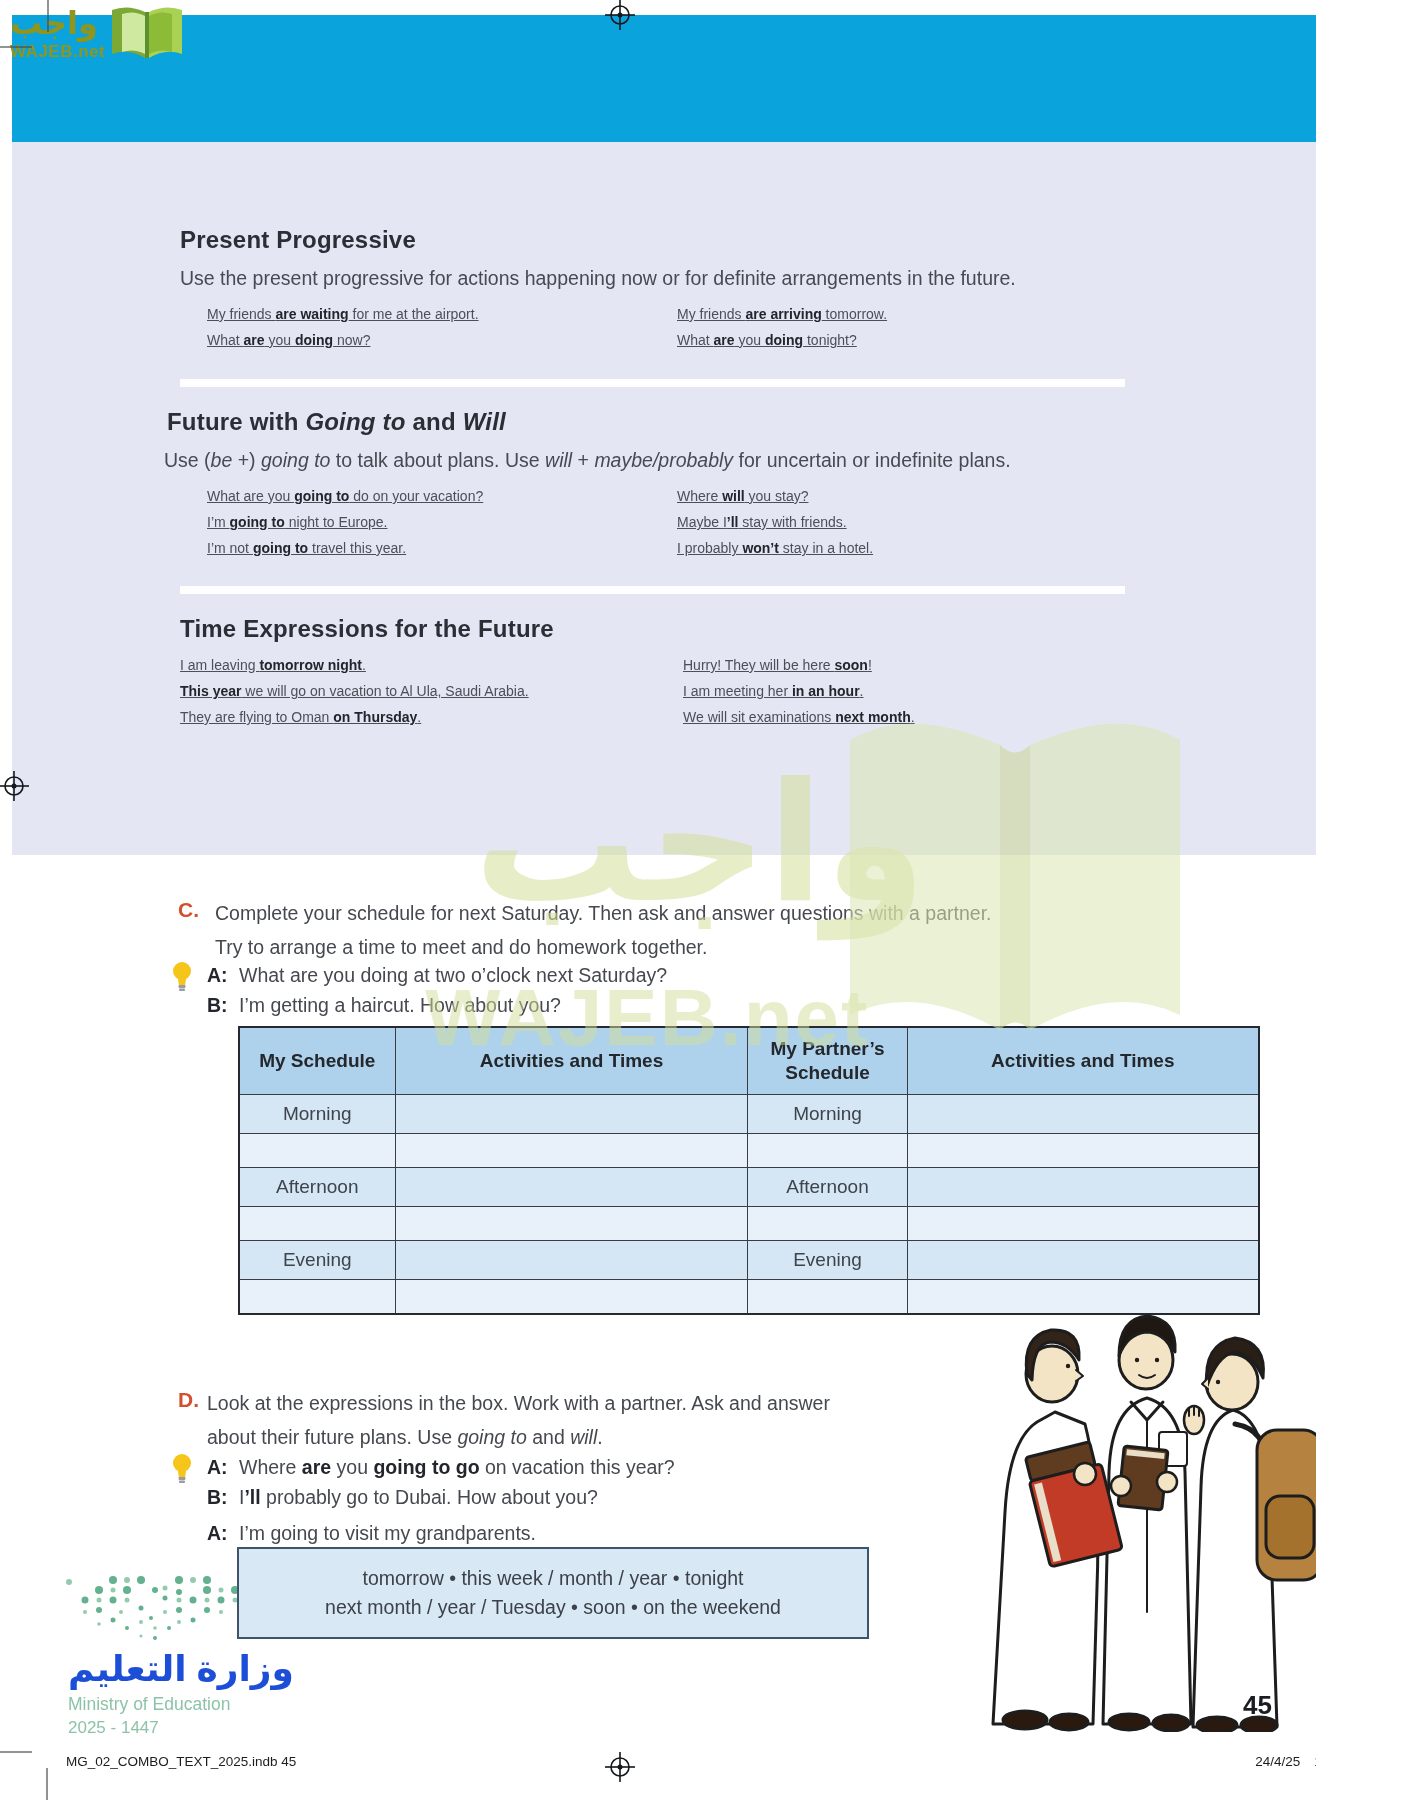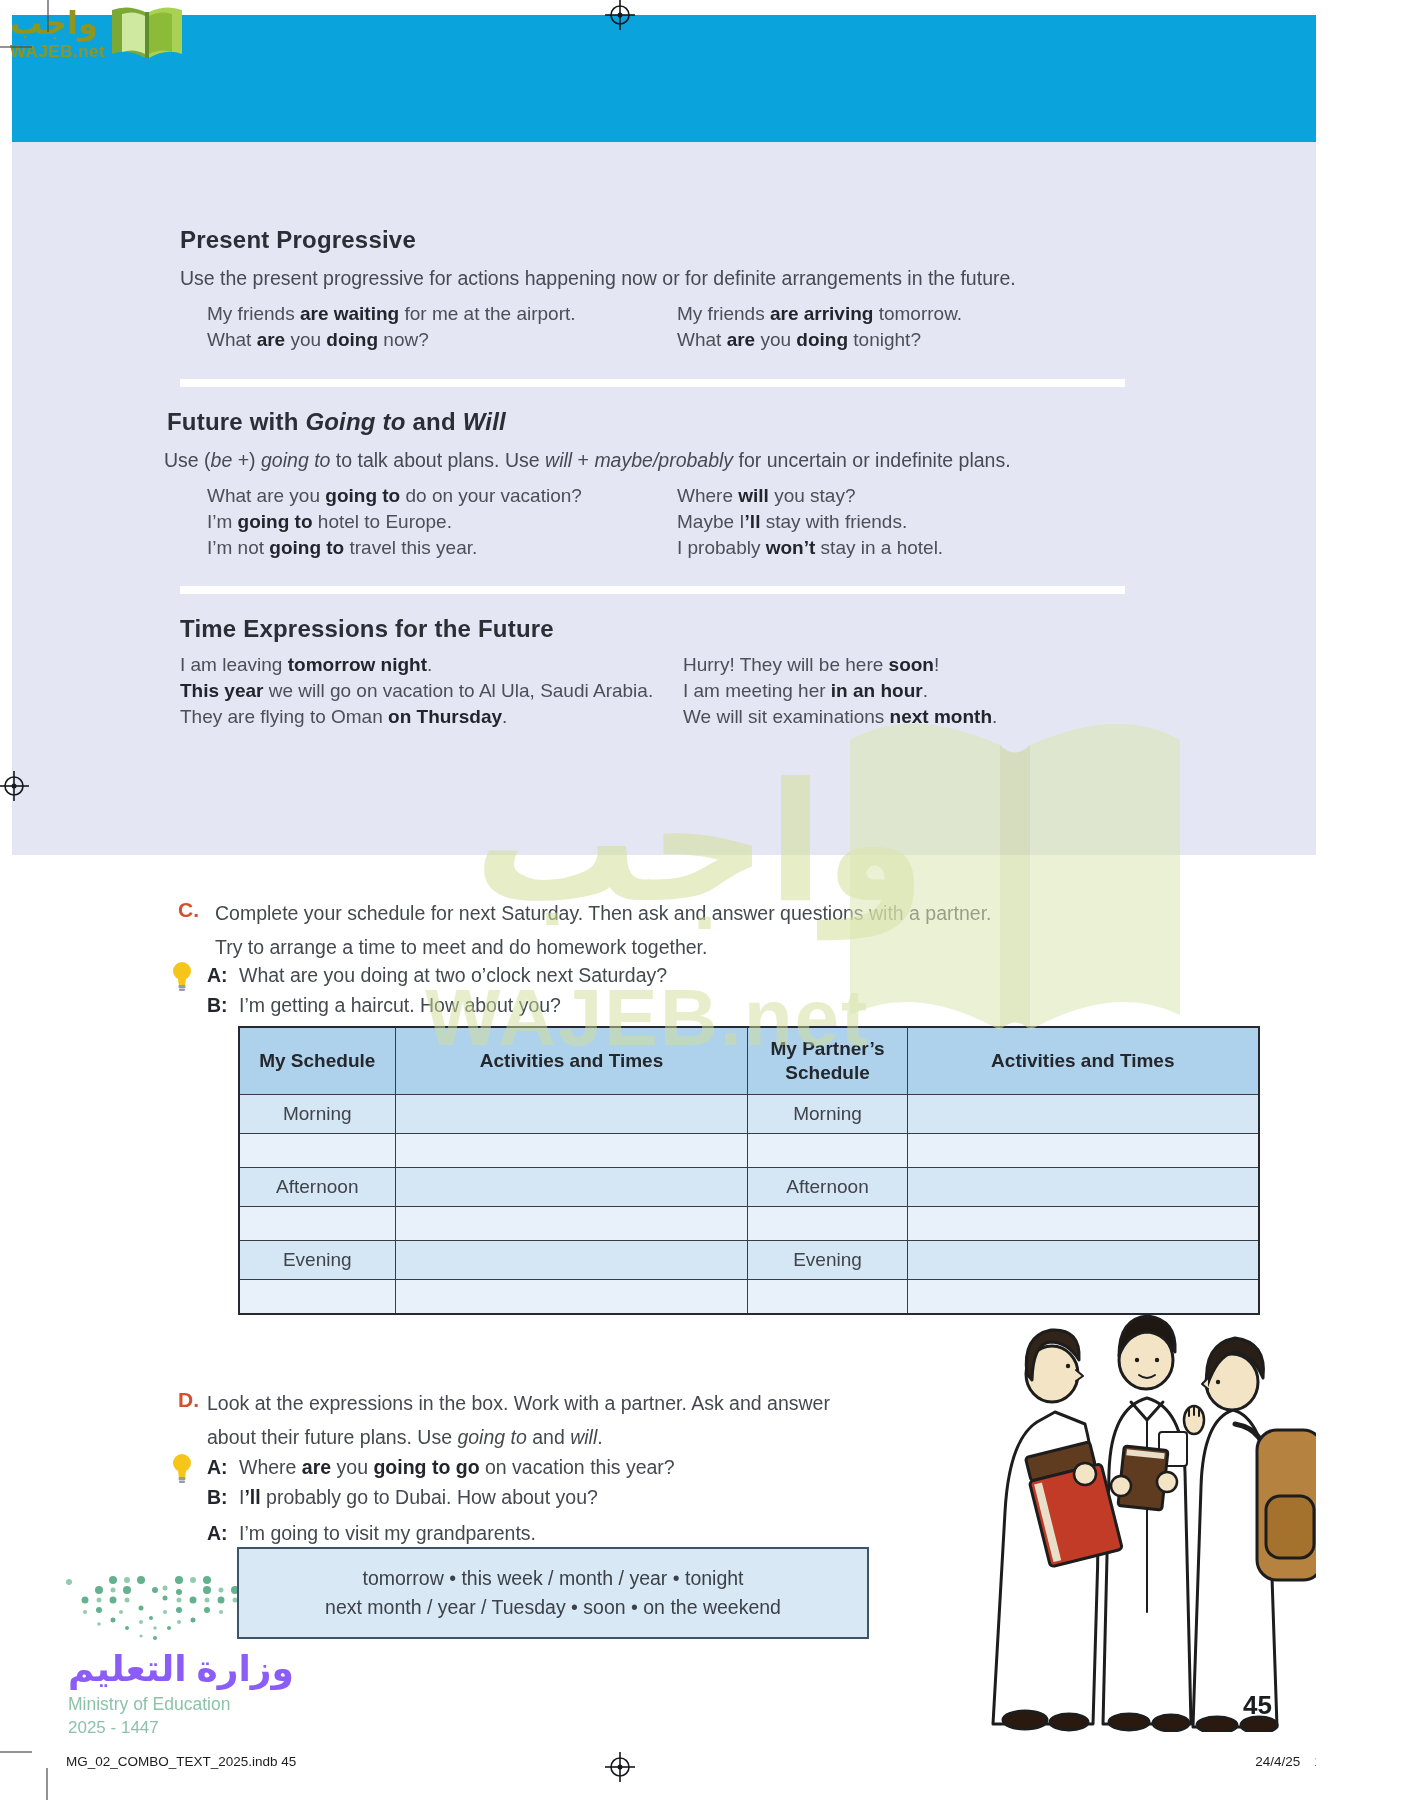--- a/index.html
+++ b/index.html
@@ -6,21 +6,21 @@
   .page{position:relative;width:1316px;height:1800px;background:#ffffff;overflow:hidden;
         font-family:"Liberation Sans","DejaVu Sans",sans-serif;color:#464A52;}
   
   .band{position:absolute;left:12px;top:15px;width:1394px;height:127px;background:#0BA3DC;z-index:1;}
   .panel{position:absolute;left:12px;top:142px;width:1394px;height:713px;background:#E4E7F3;z-index:1;}
   .divider{position:absolute;left:180px;width:945px;height:8px;background:#ffffff;z-index:2;}
   
   .abs{position:absolute;z-index:4;}
   .h-title{font-size:24px;font-weight:700;color:#2B2E35;letter-spacing:.2px;}
   .body-line{font-size:19.5px;color:#464A52;}
-  .ex-col{font-size:19px;line-height:26px;color:#4B4F57;}
+  .ex-col{font-size:14px;line-height:26px;color:#4B4F57;text-decoration:underline;}
   .rich span.b{font-weight:700;color:#22252B;}
   .rich span.i{font-style:italic;}
   
   .ex-label{font-size:21px;font-weight:700;color:#D2502E;}
   .instr{font-size:19.5px;line-height:34px;color:#45494F;}
   .dlg-row{position:absolute;z-index:4;font-size:19.5px;color:#45494F;}
   .dlg-row .spk{position:absolute;left:0;top:0;font-weight:700;color:#23262C;}
   .dlg-row .txt{position:absolute;left:32px;top:0;white-space:nowrap;}
   .bulb{position:absolute;z-index:4;}
   
@@ -32,21 +32,21 @@
   table.sched th{background:#AED2EB;font-weight:700;color:#24272C;height:66px;line-height:24px;}
   tr.lab td{background:#D5E7F4;height:38px;color:#3F434B;}
   tr.emp td{background:#E8F1F9;height:33px;}
   
   .expr-box{position:absolute;left:237px;top:1547px;width:632px;height:92px;z-index:4;
             background:#D9E8F5;border:2px solid #3E5468;box-sizing:border-box;
             display:flex;flex-direction:column;justify-content:center;gap:6px;}
   .expr-line{text-align:center;font-size:19.5px;color:#3C4149;}
   
   .ministry{position:absolute;left:55px;top:1568px;z-index:3;}
-  .min-ar{position:absolute;left:68px;top:1648px;font-size:36px;font-weight:700;color:#8b5cf6;z-index:3;}
+  .min-ar{position:absolute;left:68px;top:1648px;font-size:36px;font-weight:700;color:#1d4ed8;z-index:3;}
   .min-en{position:absolute;left:68px;top:1694px;font-size:17.5px;color:#8CC3A8;z-index:3;}
   .min-yr{position:absolute;left:68px;top:1718px;font-size:17px;color:#8CC3A8;z-index:3;}
   
   .wajeb{position:absolute;left:10px;top:4px;z-index:8;}
   .wajeb .ar{position:absolute;left:0;top:0;font-size:32px;font-weight:700;color:#8F951E;}
   .wajeb .la{position:absolute;left:0;top:38px;font-size:17px;font-weight:700;color:#8F951E;letter-spacing:.5px;}
   .watermark{position:absolute;left:400px;top:700px;z-index:6;pointer-events:none;}
   .pageno{position:absolute;left:1243px;top:1690px;font-size:26px;font-weight:700;color:#1B1D21;z-index:7;}
   .footer-left{position:absolute;left:66px;top:1754px;font-size:13.5px;color:#1D1D1D;z-index:4;}
   .footer-right{position:absolute;left:1150px;top:1754px;width:222px;text-align:right;font-size:13.5px;color:#1D1D1D;z-index:4;}
@@ -84,21 +84,21 @@
     <div class="rich"><span>My friends </span><span class="b">are arriving</span><span> tomorrow.</span></div>
     <div class="rich"><span>What </span><span class="b">are</span><span> you </span><span class="b">doing</span><span> tonight?</span></div>
   </div>
 
   <div class="divider" style="top:379px;"></div>
 
   <div class="abs h-title rich" style="left:167px;top:408px;"><span>Future with </span><span class="i">Going to</span><span> and </span><span class="i">Will</span></div>
   <div class="abs body-line rich" style="left:164px;top:449px;"><span>Use (</span><span class="i">be</span><span> +) </span><span class="i">going to</span><span> to talk about plans. Use </span><span class="i">will</span><span> + </span><span class="i">maybe/probably</span><span> for uncertain or indefinite plans.</span></div>
   <div class="abs ex-col" style="left:207px;top:483px;">
     <div class="rich"><span>What are you </span><span class="b">going to</span><span> do on your vacation?</span></div>
-    <div class="rich"><span>I’m </span><span class="b">going to</span><span> hotel to Europe.</span></div>
+    <div class="rich"><span>I’m </span><span class="b">going to</span><span> night to Europe.</span></div>
     <div class="rich"><span>I’m not </span><span class="b">going to</span><span> travel this year.</span></div>
   </div>
   <div class="abs ex-col" style="left:677px;top:483px;">
     <div class="rich"><span>Where </span><span class="b">will</span><span> you stay?</span></div>
     <div class="rich"><span>Maybe I</span><span class="b">’ll</span><span> stay with friends.</span></div>
     <div class="rich"><span>I probably </span><span class="b">won’t</span><span> stay in a hotel.</span></div>
   </div>
 
   <div class="divider" style="top:586px;"></div>
 

